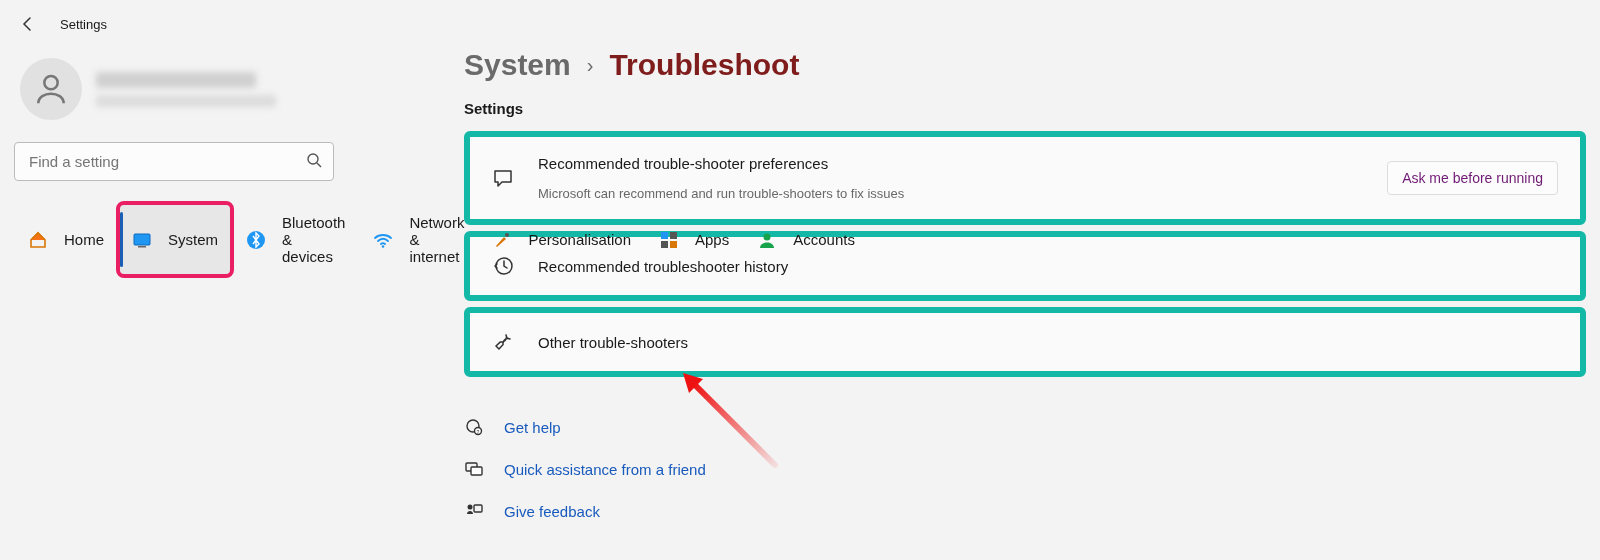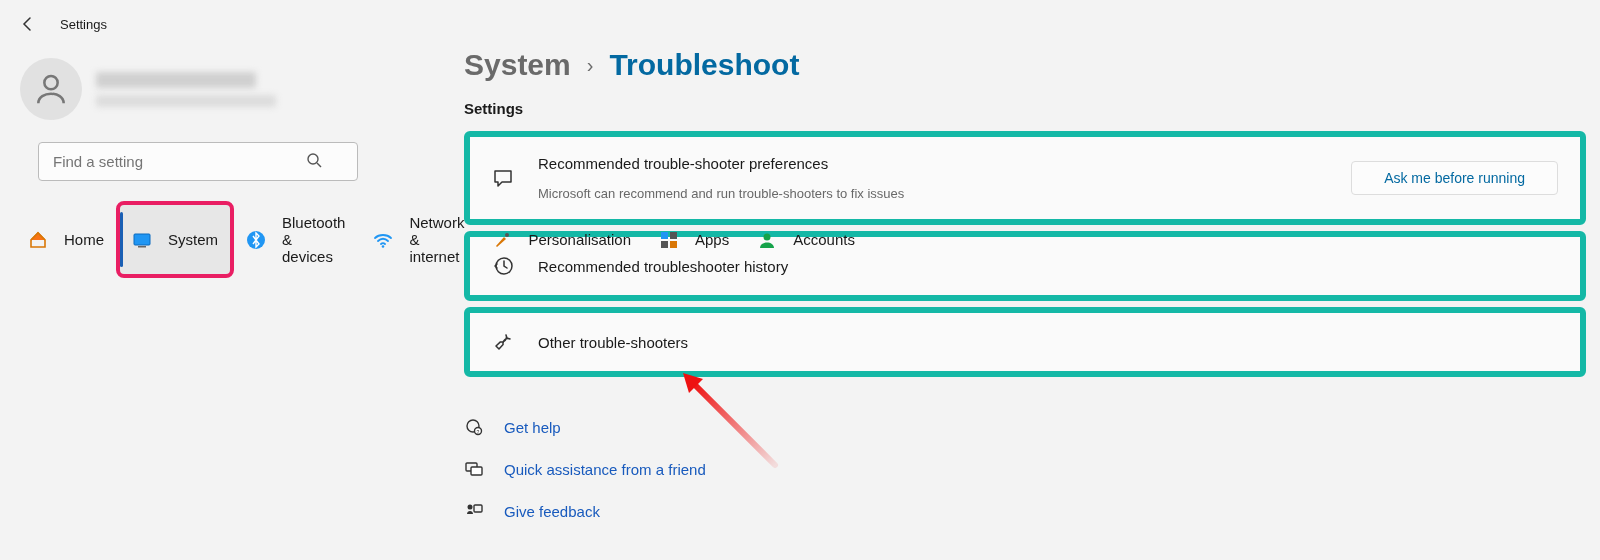--- a/index.html
+++ b/index.html
@@ -12,43 +12,43 @@
 .layout { display: flex; padding: 0 14px; }
 
 .sidebar { width: 340px; padding-right: 20px; }
 .profile { display: flex; align-items: center; gap: 14px; padding: 18px 0 22px 6px; }
 .avatar { width: 62px; height: 62px; border-radius: 50%; background: #e1e1e1; display: flex; align-items: center; justify-content: center; }
 .profile-text { display: flex; flex-direction: column; gap: 2px; }
 .profile-line1 { width: 160px; height: 16px; background: #d0d0d0; border-radius: 2px; filter: blur(3px); }
 .profile-line2 { width: 180px; height: 12px; background: #dcdcdc; border-radius: 2px; filter: blur(3px); margin-top: 5px; }
 
 .search { position: relative; margin: 0 0 22px 0; }
-.search input { width: 100%; padding: 10px 40px 10px 14px; font-size: 15px; border: 1px solid #bbb; border-radius: 4px; background: #fcfcfc; color: #666; margin-left: 24px; }
+.search input { width: 100%; padding: 10px 40px 10px 14px; font-size: 15px; border: 1px solid #bbb; border-radius: 4px; background: #fcfcfc; color: #666; }
 .search-icon { position: absolute; right: 12px; top: 50%; transform: translateY(-50%); }
 
 .nav { display: flex; flex-direction: row; gap: 0; }
 .nav-item { display: flex; align-items: center; gap: 16px; padding: 11px 14px; font-size: 15px; color: #1a1a1a; border-radius: 4px; cursor: pointer; position: relative; }
 .nav-item.selected { background: #e7e7e7; }
 .nav-item.selected::before { content:""; position:absolute; left:2px; top:9px; bottom:9px; width:3px; background:#1a5fb4; border-radius:2px; }
 .nav-item.highlighted { outline: 4px solid #e91e63; outline-offset: -2px; border-radius: 6px; width: 160px; }
 .nav-icon { width: 20px; height: 20px; display: flex; align-items: center; justify-content: center; }
 
 .main { flex: 1; padding: 8px 0 0 110px; }
 .breadcrumb { display: flex; align-items: center; gap: 16px; margin-bottom: 18px; }
 .breadcrumb-parent { font-size: 30px; font-weight: 600; color: #6a6a6a; cursor: pointer; }
 .breadcrumb-sep { font-size: 20px; color: #6a6a6a; }
-.breadcrumb-current { font-size: 30px; font-weight: 600; color: #0369a1; }
+.breadcrumb-current { font-size: 30px; font-weight: 600; color: #7f1d1d; }
 .section-label { font-size: 15px; font-weight: 600; color: #1a1a1a; margin-bottom: 14px; }
 
 .card { background: #fafafa; border: 6px solid #14b8a6; border-radius: 6px; margin-bottom: 6px; display: flex; align-items: center; padding: 18px 22px; gap: 24px; cursor: pointer; width: 100%; }
 .card-icon { width: 22px; height: 22px; display: flex; align-items: center; justify-content: center; flex-shrink: 0; }
 .card-text { flex: 1; display: flex; flex-direction: column; }
 .card-title { font-size: 15px; color: #1a1a1a; }
 .card-sub { font-size: 13px; color: #686868; margin-top: 14px; }
-.card-action { padding: 8px 32px; border: 1px solid #ddd; border-radius: 4px; background: #fcfcfc; font-size: 14px; color: #0369a1; }
+.card-action { padding: 8px 14px; border: 1px solid #ddd; border-radius: 4px; background: #fcfcfc; font-size: 14px; color: #701a75; }
 
 .links { margin-top: 40px; display: flex; flex-direction: column; gap: 22px; }
 .link-row { display: flex; align-items: center; gap: 20px; cursor: pointer; }
 .link-icon { width: 20px; height: 20px; display: flex; align-items: center; justify-content: center; }
 .link-text { font-size: 15px; color: #185abd; }
 
 .red-arrow { position: absolute; left: 675px; top: 365px; pointer-events: none; }
 </style>
 </head>
 <body>

